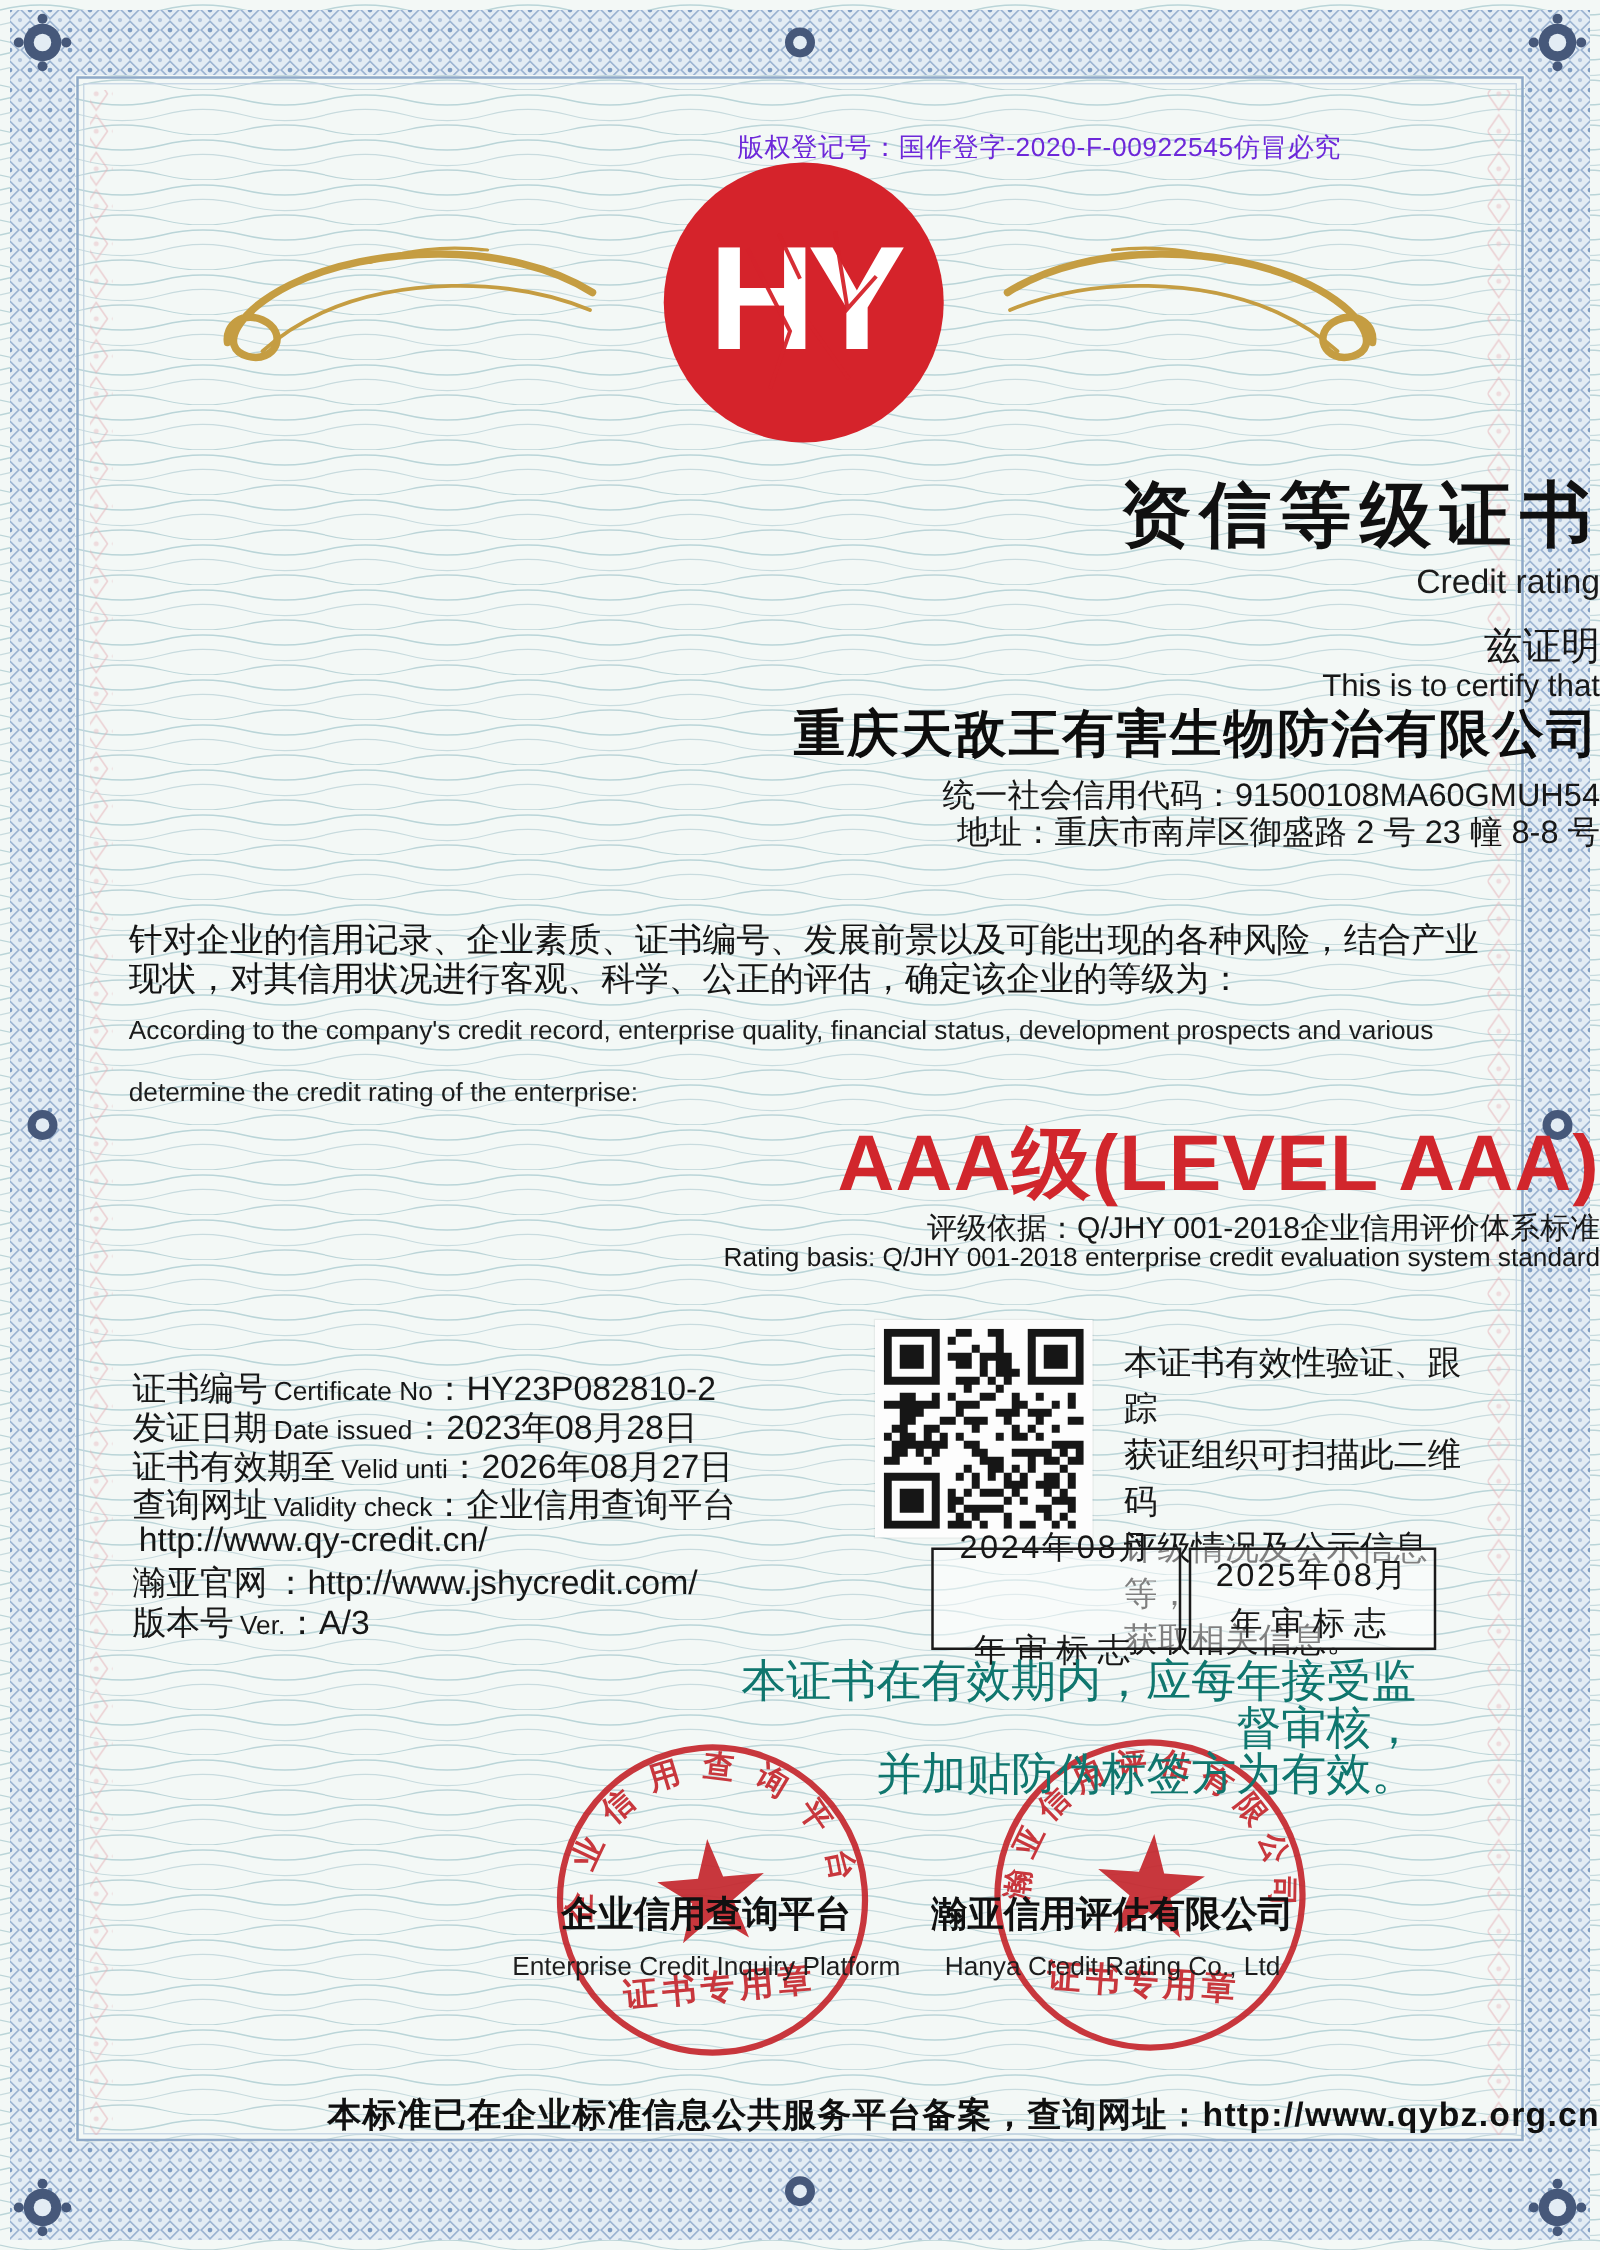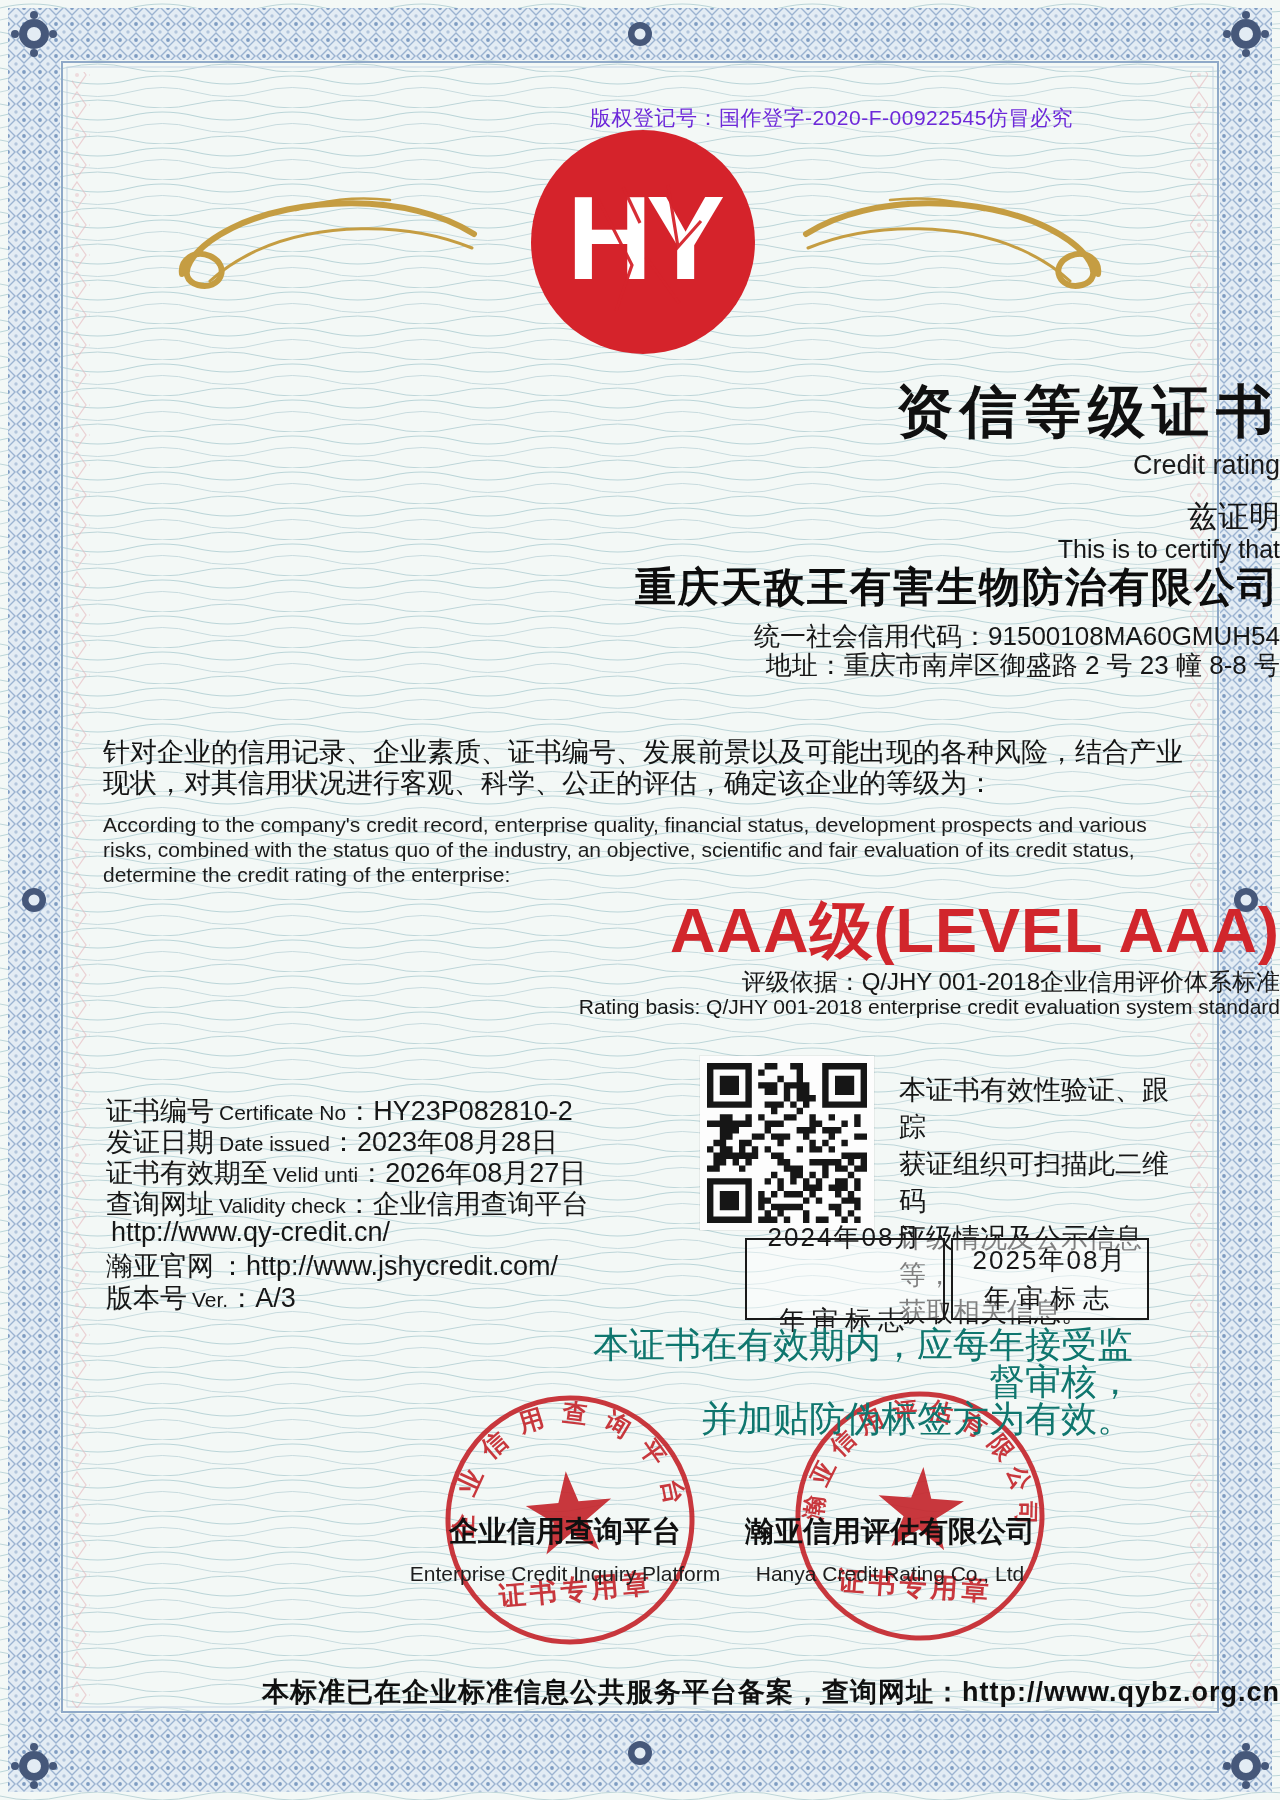--- a/index.html
+++ b/index.html
@@ -230,21 +230,21 @@
     <div class="abs cx code">统一社会信用代码：91500108MA60GMUH54</div>
     <div class="abs cx addr">地址：重庆市南岸区御盛路 2 号 23 幢 8-8 号</div>
 
     <div class="abs stmt">
       <div class="stmt-zh">
         <span>针对企业的信用记录、企业素质、证书编号、发展前景以及可能出现的各种风险，结合产业</span><br>
         <span>现状，对其信用状况进行客观、科学、公正的评估，确定该企业的等级为：</span>
       </div>
       <div class="stmt-en">
         <span>According to the company's credit record, enterprise quality, financial status, development prospects and various</span><br>
-        <span>risks, combined with the status quo of the industry, an objective, scientific and fair evaluation of its credit status,</span><br>
+        <br>
         <span>determine the credit rating of the enterprise:</span>
       </div>
     </div>
 
     <div class="abs cx rating-level" style="color:#d1262c;">AAA级(LEVEL AAA)</div>
     <div class="abs cx basis-zh">评级依据：Q/JHY 001-2018企业信用评价体系标准</div>
     <div class="abs cx basis-en">Rating basis: Q/JHY 001-2018 enterprise credit evaluation system standard</div>
 
     <div>
       <div class="drow"><span class="d-zh">证书编号</span><span class="d-en">Certificate No</span><span class="d-rest">：HY23P082810-2</span></div>

